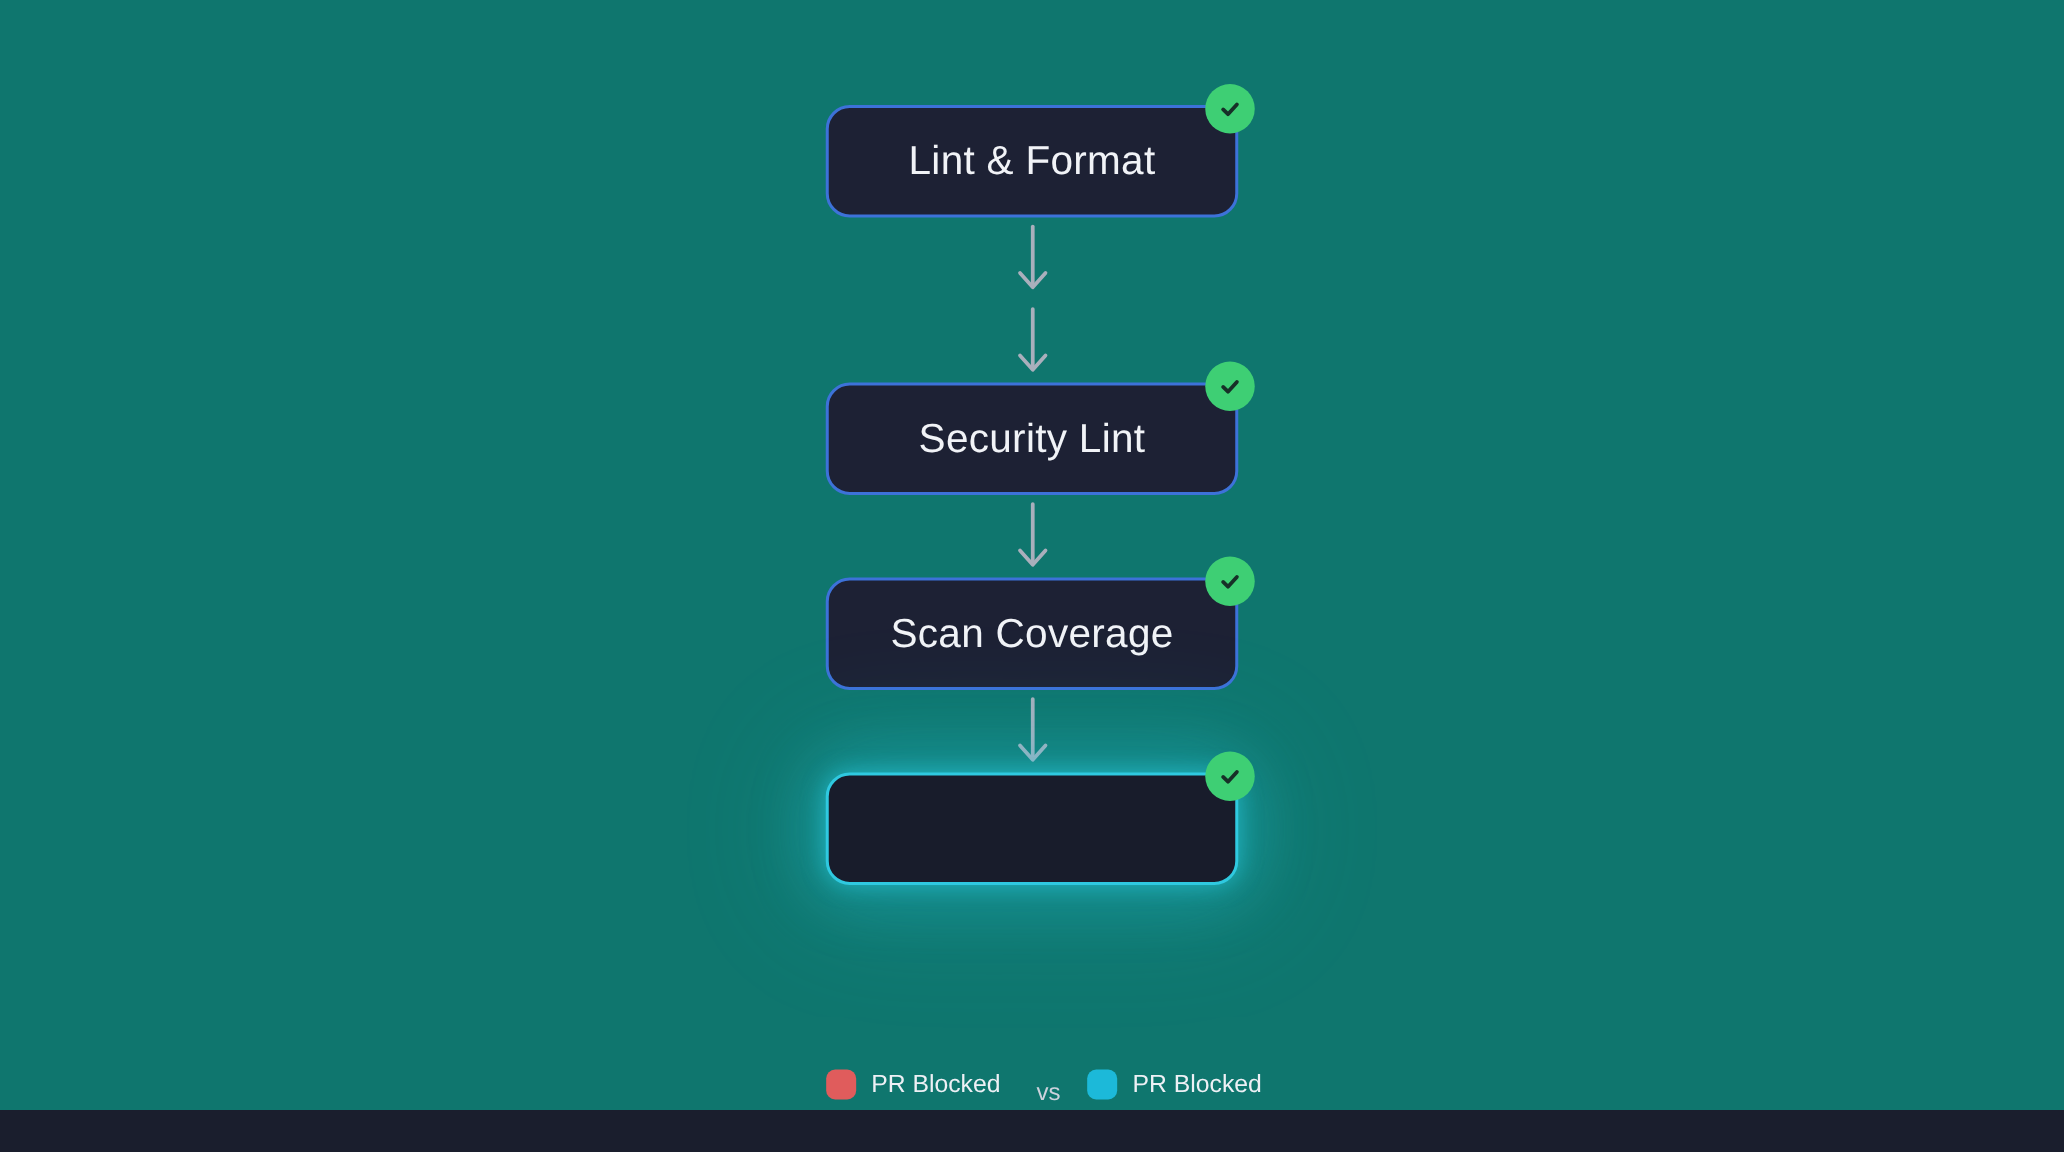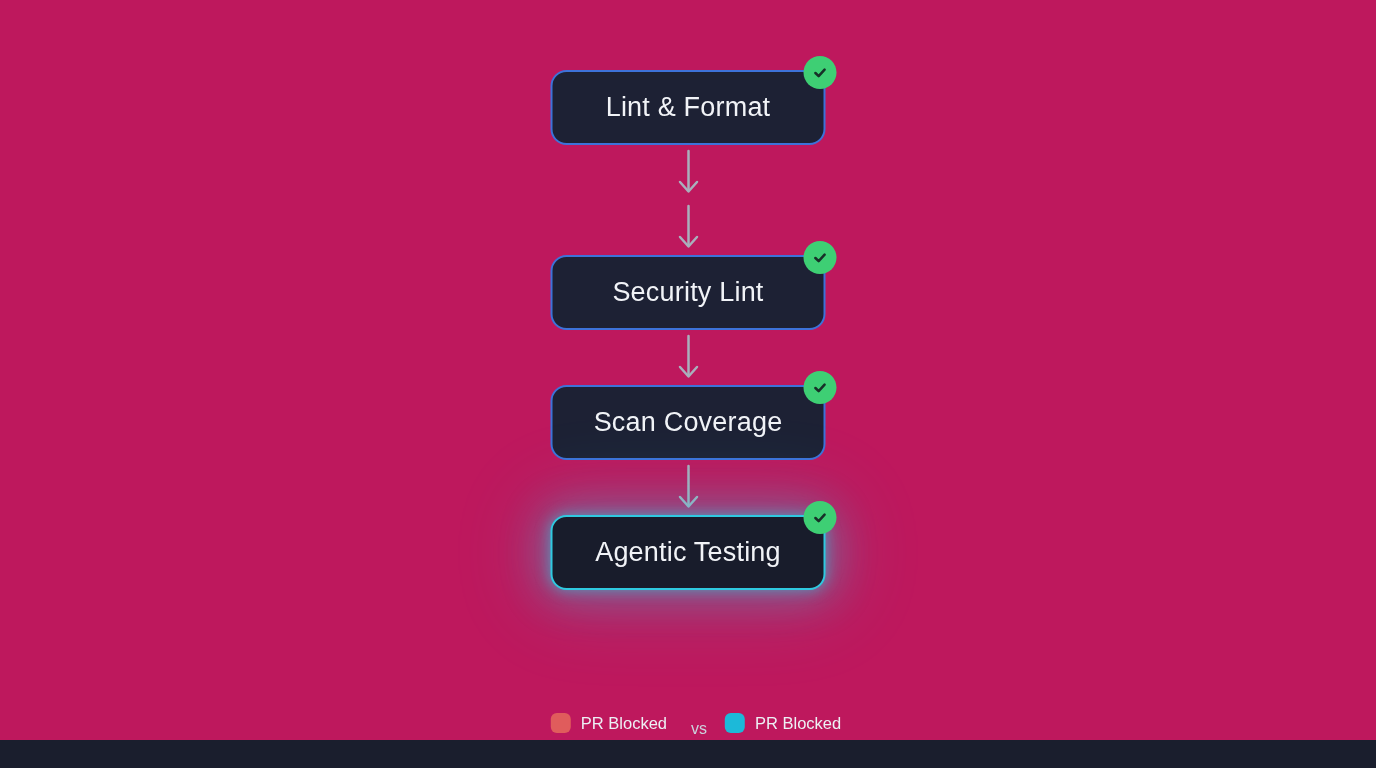--- a/index.html
+++ b/index.html
@@ -4,21 +4,21 @@
 <style>
   html, body {
     margin: 0;
     padding: 0;
     background: #1a1e2d;
   }
   .canvas {
     position: relative;
     width: 1376px;
     height: 740px;
-    background: #be185d;
+    background: #0f766e;
     overflow: hidden;
     font-family: "Liberation Sans", "DejaVu Sans", sans-serif;
   }
   .stage {
     position: absolute;
     top: 70px;
     left: 50%;
     transform: translateX(-50%);
     display: flex;
     flex-direction: column;
@@ -157,21 +157,20 @@
     </div>
 
     <div class="arrow">
       <svg width="26" height="48" viewBox="0 0 26 48" fill="none">
         <path d="M13 2 V41" stroke="#a9afbc" stroke-width="2.5" stroke-linecap="round"></path>
         <path d="M4.5 33 L13 42.5 L21.5 33" stroke="#a9afbc" stroke-width="2.5" stroke-linecap="round" stroke-linejoin="round"></path>
       </svg>
     </div>
 
     <div class="node highlight">
-      <span class="label">Agentic Testing</span>
       <div class="badge">
         <svg viewBox="0 0 24 24" fill="none">
           <path d="M6.2 12.6 L10.3 16.6 L17.8 8.4" stroke="#173028" stroke-width="3.2" stroke-linecap="round" stroke-linejoin="round"></path>
         </svg>
       </div>
     </div>
 
   </div>
 
   <div class="legend">

